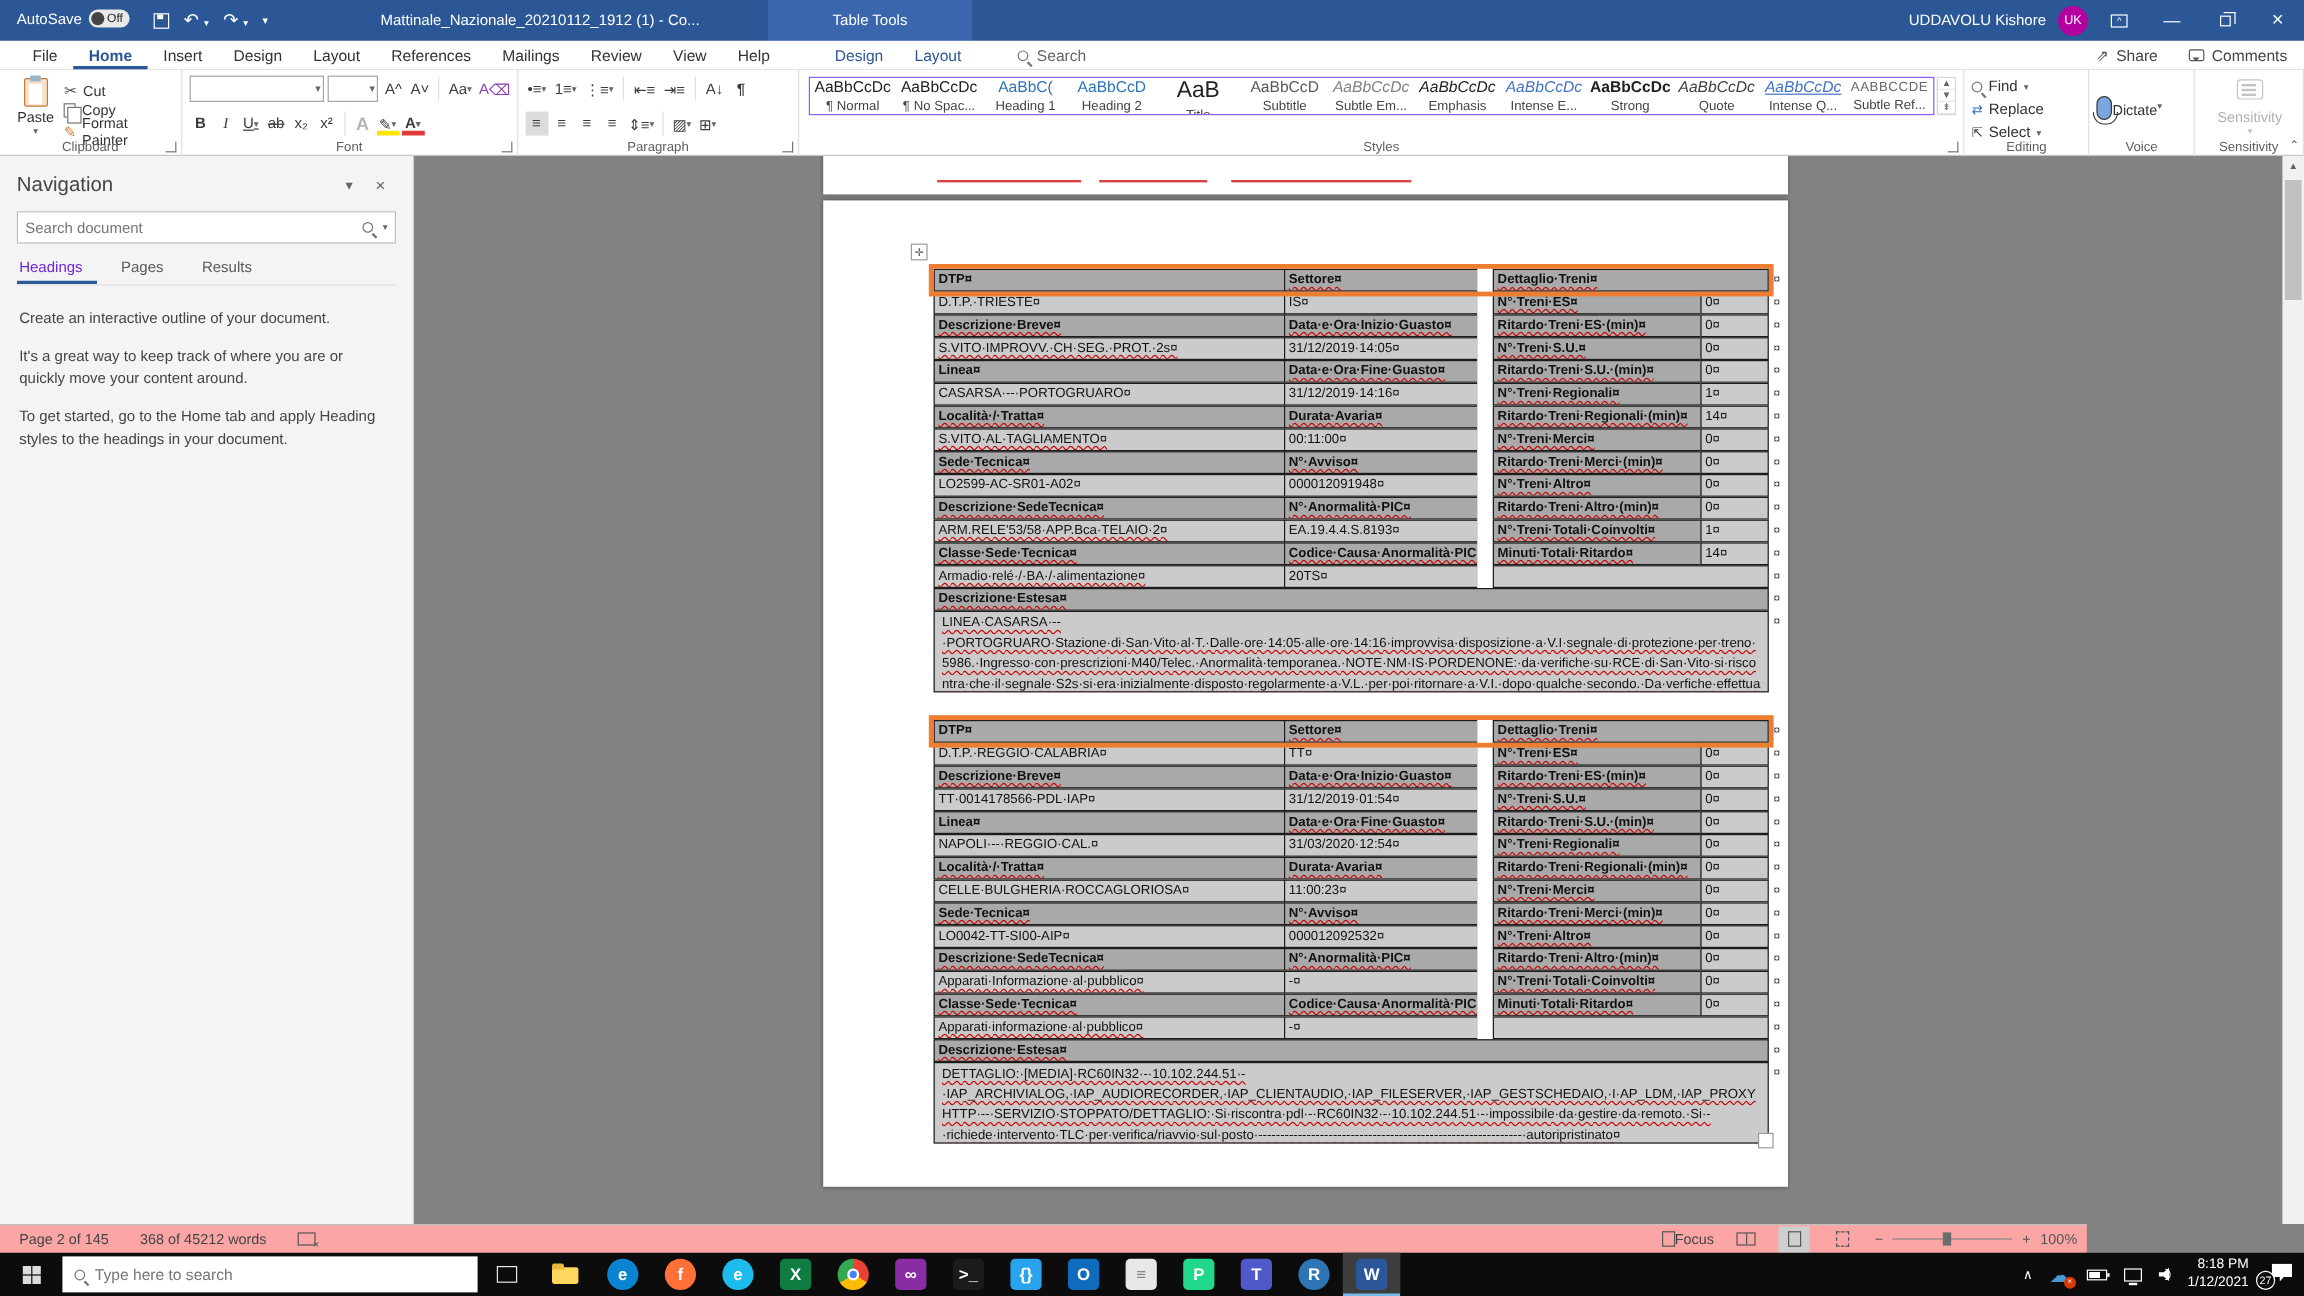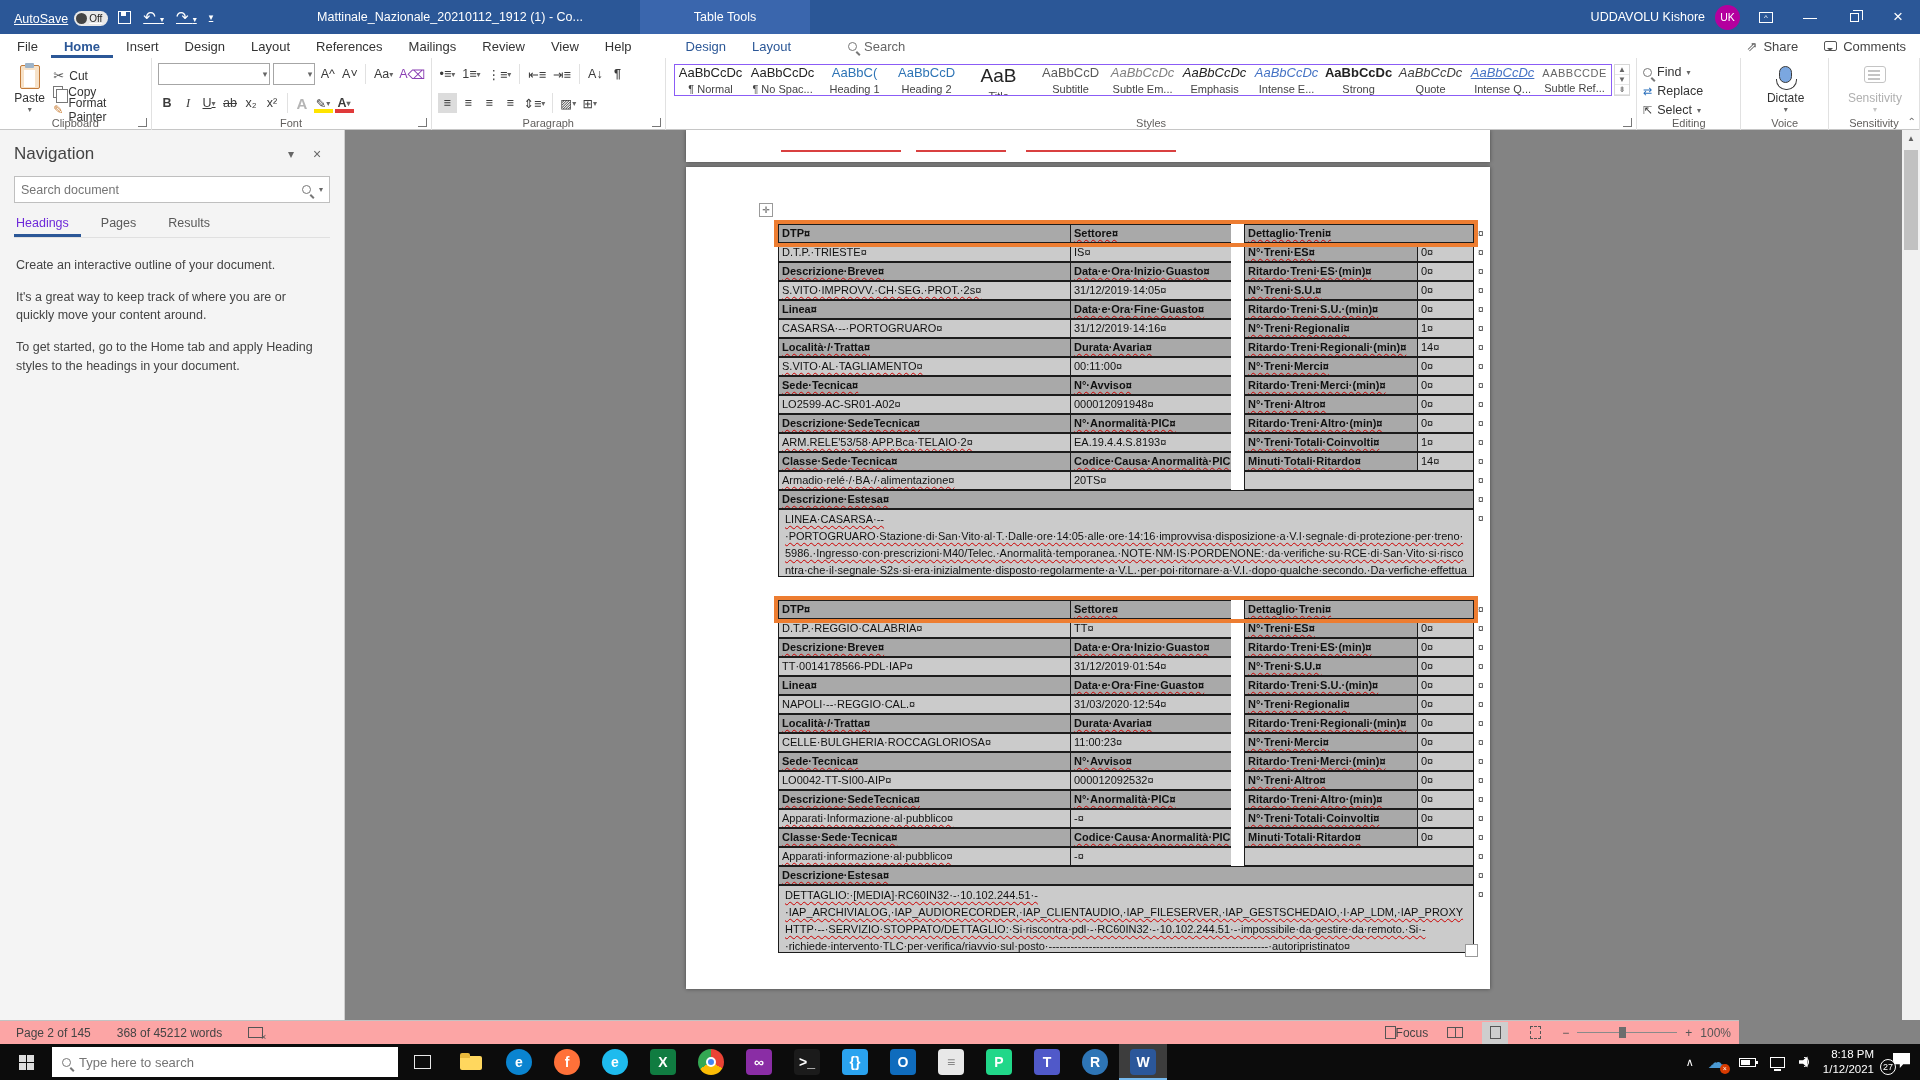--- a/index.html
+++ b/index.html
@@ -1,41 +1,41 @@
 <!DOCTYPE html>
 <html><head>
 <meta charset="utf-8">
 <style>
   * { margin:0; padding:0; box-sizing:border-box; }
   html,body { width:1920px; height:1080px; overflow:hidden; background:#000; }
   #app { position:relative; width:1920px; height:1080px; font-family:"Liberation Sans",sans-serif; background:#838383; }
 
   
   .titlebar { position:absolute; top:0; left:0; width:1920px; height:34px; background:#2b5797; color:#fff; display:flex; align-items:center; }
-  .tb-left { display:flex; align-items:flex-end; padding-left:14px;text-decoration:underline; }
+  .tb-left { display:flex; align-items:flex-start; gap:10px; padding-left:14px; }
   .autosave { display:flex; align-items:center; gap:6px; font-size:12.5px; }
   .as-pill { width:34px; height:15px; background:#e9e9e9; border-radius:8px; position:relative; display:flex; align-items:center; }
   .as-dot { width:11px; height:11px; background:#444; border-radius:50%; margin-left:2px; }
   .as-off { color:#222; font-size:10px; margin-left:2px; }
   .qat { display:flex; align-items:center; gap:12px; margin-left:10px; font-size:15px; }
   .ic-save { width:13px; height:13px; border:1.5px solid #fff; position:relative; }
   .ic-save::after { content:""; position:absolute; left:2px; top:0; width:5px; height:4px; background:#fff; }
   .doc-title { position:absolute; left:320px; width:260px; top:0; height:34px; display:flex; align-items:center; justify-content:center; font-size:12.5px; white-space:nowrap; }
   .tabletools { position:absolute; left:640px; top:0; width:170px; height:34px; background:#3a66ad; display:flex; align-items:center; justify-content:center; font-size:12.5px; }
   .tb-right { position:absolute; right:0; top:0; height:34px; display:flex; align-items:center; }
   .tb-user { font-size:12.5px; margin-right:10px; }
   .avatar { width:25px; height:25px; border-radius:50%; background:#b4009e; color:#fff; font-size:10.5px; display:flex; align-items:center; justify-content:center; margin-right:4px; }
   .winbtn { width:44px; height:34px; display:flex; align-items:center; justify-content:center; font-size:14px; color:#fff; }
   .ic-ribopt { width:14px; height:11px; border:1.2px solid #fff; position:relative; font-size:8px; text-align:center; line-height:9px; }
   .ic-restore { width:9px; height:9px; border:1.2px solid #fff; position:relative; background:transparent; }
   .ic-restore::before { content:""; position:absolute; left:2px; top:-4px; width:9px; height:9px; border:1.2px solid #fff; border-left:none; border-bottom:none; }
 
   
   .menubar { position:absolute; top:34px; left:0; width:1920px; height:24px; background:#fff; display:flex; align-items:center; font-size:13px; color:#333; }
-  .menu-tabs { display:flex; align-items:center; height:24px; padding-left:4px; }
+  .menu-tabs { display:flex; align-items:center; height:24px; padding-left:14px; }
   .tab { padding:0 13px; height:24px; display:flex; align-items:center; cursor:default; }
   .tab.active { color:#2b5797; font-weight:bold; box-shadow:inset 0 -3px 0 #2b5797; }
   .tab.ctx { color:#2b5797; }
   .menu-search { position:absolute; left:848px; display:flex; align-items:center; gap:7px; color:#666; }
   .menu-right { position:absolute; right:14px; display:flex; align-items:center; gap:26px; color:#444; }
   .menu-right .mr-item { display:flex; align-items:center; gap:6px; }
   .mag { width:9px; height:9px; border:1.5px solid #777; border-radius:50%; position:relative; display:inline-block; }
   .mag::after { content:""; position:absolute; left:8px; top:8px; width:5px; height:1.5px; background:#777; transform:rotate(45deg); transform-origin:0 0; }
   .ic-bubble { width:13px; height:10px; border:1.3px solid #555; border-radius:2px; position:relative; }
   .ic-bubble::after { content:""; position:absolute; left:2px; bottom:-4px; border:3px solid transparent; border-top-color:#555; }
@@ -79,21 +79,21 @@
   .sp-h1,.sp-h2 { color:#2e74b5; } .sp-title { font-size:19px; }
   .sp-sub { color:#5a5a5a; } .sp-sem { font-style:italic; color:#808080; }
   .sp-em { font-style:italic; } .sp-ie { font-style:italic; color:#4472c4; }
   .sp-strong { font-weight:bold; } .sp-q { font-style:italic; color:#404040; }
   .sp-iq { font-style:italic; color:#4472c4; text-decoration:underline; }
   .sp-sr { font-size:11px; letter-spacing:.5px; color:#666; }
   .styles-arrows { width:16px; display:flex; flex-direction:column; margin:2px 2px 18px 0; border:1px solid #d6d6d6; }
   .styles-arrows span { flex:1; display:flex; align-items:center; justify-content:center; font-size:8px; color:#666; border-bottom:1px solid #e6e6e6; }
   .g-edit { width:110px; font-size:12.5px; color:#333; }
   .g-edit .row { display:flex; align-items:center; gap:5px; height:18px; margin-top:1px; }
-  .g-voice { width:92px; display:flex; flex-direction:column; align-items:center; font-size:12px; color:#333; }
+  .g-voice { width:92px; display:flex; flex-direction:row; align-items:center; font-size:12px; color:#333; }
   .ic-mic { width:13px; height:20px; background:#7ba7e0; border:1.5px solid #3b3b3b; border-radius:7px; position:relative; margin-top:4px; }
   .ic-mic::after { content:""; position:absolute; left:-4px; top:12px; width:19px; height:10px; border:1.5px solid #3b3b3b; border-top:none; border-radius:0 0 10px 10px; }
   .g-sens { width:96px; display:flex; flex-direction:column; align-items:center; color:#b0b0b0; font-size:12px; }
   .ic-sens { width:22px; height:20px; border:1.5px solid #c4c4c4; border-radius:3px; margin-top:4px; position:relative; }
   .ic-sens::after { content:""; position:absolute; left:3px; top:3px; width:12px; height:2px; background:#c4c4c4; box-shadow:0 4px 0 #c4c4c4, 0 8px 0 #c4c4c4; }
   .collapse-chev { position:absolute; right:4px; bottom:2px; font-size:10px; color:#666; }
 
   
   .navpane { position:absolute; left:0; top:130px; width:345px; height:890px; background:#f4f4f4; border-right:1px solid #cfcfcf; }
   .nav-head { display:flex; align-items:center; padding:14px 14px 8px 14px; }

